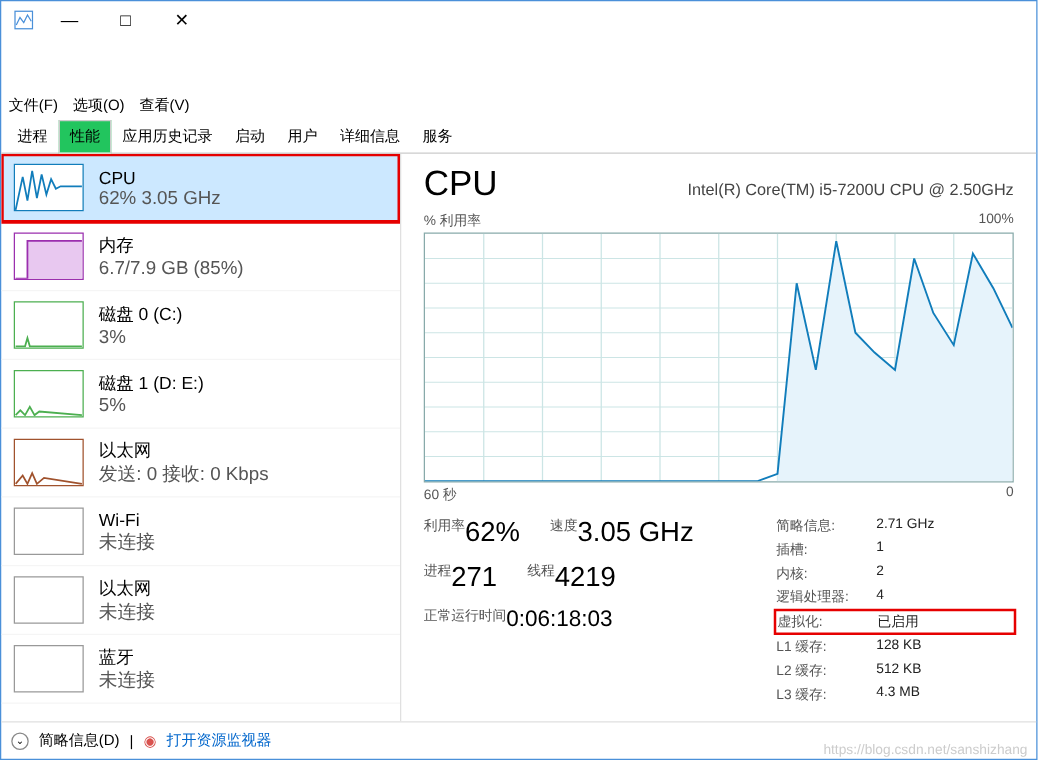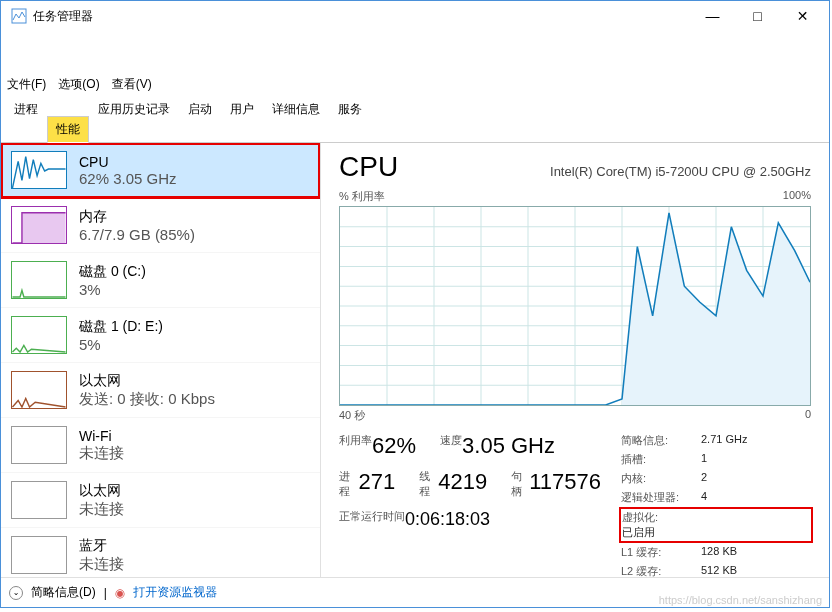--- a/index.html
+++ b/index.html
@@ -7,21 +7,21 @@
 .window { border: 1px solid #4a90d9; width: 830px; height: 608px; display: flex; flex-direction: column; }
 .titlebar { height: 30px; display: flex; align-items: center; padding: 0 4px; }
 .titlebar .icon { width: 16px; height: 16px; margin: 0 6px; display: inline-flex; }
 .titlebar .title { font-size: 12px; flex: 1; }
 .winbtns { display: flex; }
 .winbtn { width: 45px; height: 28px; display: flex; align-items: center; justify-content: center; font-size: 14px; cursor: pointer; }
 .menubar { height: 22px; display: flex; align-items: center; padding: 2px 6px; font-size: 12px; gap: 12px; margin-top: 42px; }
 .menubar span { cursor: pointer; }
 .tabbar { display: flex; border-bottom: 1px solid #ccc; font-size: 12px; padding-left: 4px; }
 .tab { padding: 4px 8px; border: 1px solid transparent; position: relative; top: 1px; cursor: pointer; }
-.tab.active { border: 1px solid #ccc; border-bottom: 1px solid #fff; background: #fde047; margin-top: 20px; }
+.tab.active { border: 1px solid #ccc; border-bottom: 1px solid #fff; background: #22c55e; }
 .content { flex: 1; display: flex; overflow: hidden; }
 .sidebar { width: 320px; border-right: 1px solid #e0e0e0; overflow-y: auto; position: relative; }
 .sideitem { display: flex; align-items: center; padding: 8px 10px; gap: 12px; cursor: pointer; border-bottom: 1px solid #f5f5f5; }
 .sideitem.selected { background: #cce8ff; }
 .sideitem.highlight { outline: 3px solid #e60000; outline-offset: -2px; }
 .thumb { width: 56px; height: 38px; border: 1px solid #888; background: #fff; position: relative; flex-shrink: 0; }
 .thumb svg { width: 100%; height: 100%; }
 .sideinfo { display: flex; flex-direction: column; }
 .sideinfo .name { font-size: 14px; }
 .sideinfo .sub { font-size: 15px; color: #555; }
@@ -32,21 +32,21 @@
 .chartlabels { display: flex; justify-content: space-between; font-size: 11px; color: #555; }
 .chart { border: 1px solid #8aa; height: 200px; margin: 2px 0 2px 0; position: relative; }
 .chart svg { width: 100%; height: 100%; display: block; }
 .chartbottom { display: flex; justify-content: space-between; font-size: 11px; color: #555; margin-bottom: 10px; }
 .stats { display: flex; gap: 20px; }
 .statsleft { flex: 1; }
 .statsright { width: 190px; font-size: 11px; }
 .statrow { display: flex; margin-bottom: 4px; }
 .statrow .lbl { width: 80px; color: #555; }
 .statrow .val { color: #222; }
-.statrow.hl { outline: 2px solid #e60000; padding: 1px; flex-direction: column; }
+.statrow.hl { outline: 2px solid #e60000; padding: 1px; }
 .bigstats { display: flex; gap: 24px; margin-bottom: 10px; }
 .bigstat { display: flex; flex-direction: row; }
 .bigstat .lbl { font-size: 11px; color: #555; }
 .bigstat .val { font-size: 22px; text-align: right; }
 .footer { height: 30px; border-top: 1px solid #e0e0e0; display: flex; align-items: center; padding: 0 8px; font-size: 12px; gap: 8px; }
 .footer .link { color: #0066cc; cursor: pointer; }
 .chev { display: inline-block; width: 14px; height: 14px; border: 1px solid #888; border-radius: 50%; font-size: 8px; text-align: center; line-height: 12px; }
 .watermark { position: absolute; bottom: 6px; right: 10px; color: #ccc; font-size: 11px; pointer-events: none; }
 </style>
 </head>
@@ -54,21 +54,20 @@
 
 <div class="window">
 
   <div class="titlebar">
     <span class="icon">
       <svg viewBox="0 0 16 16">
           <rect x="1" y="1" width="14" height="14" fill="none" stroke="#4a90d9"></rect>
           <polyline points="2,12 5,6 8,10 11,4 14,9" fill="none" stroke="#4a90d9"></polyline>
         </svg>
     </span>
-    <span class="title">任务管理器</span>
     <div class="winbtns">
       <div class="winbtn">—</div>
       <div class="winbtn">□</div>
       <div class="winbtn">✕</div>
     </div>
   </div>
 
   <div class="menubar">
     <span>文件(F)</span>
     <span>选项(O)</span>
@@ -209,21 +208,21 @@
             <line x1="322" y1="0" x2="322" y2="200"></line>
               <line x1="368" y1="0" x2="368" y2="200"></line>
             <line x1="414" y1="0" x2="414" y2="200"></line>
           </g>
           <polygon fill="#e6f3fb" stroke="none" points="276,200 276,194 291,40 306,110 322,6 337,80 352,96 368,110 383,20 398,64 414,90 429,16 445,44 460,76 460,200"></polygon>
           <polyline fill="none" stroke="#117dbb" stroke-width="1.5" points="0,200 260,200 276,194 291,40 306,110 322,6 337,80 352,96 368,110 383,20 398,64 414,90 429,16 445,44 460,76"></polyline>
         </svg>
       </div>
 
       <div class="chartbottom">
-        <span>40 秒</span>
+        <span>60 秒</span>
         <span>0</span>
       </div>
 
       <div class="stats">
         <div class="statsleft">
           <div class="bigstats">
             <div class="bigstat">
               <span class="lbl">利用率</span>
               <span class="val">62%</span>
             </div>
@@ -234,24 +233,20 @@
           </div>
           <div class="bigstats">
             <div class="bigstat">
               <span class="lbl">进程</span>
               <span class="val">271</span>
             </div>
             <div class="bigstat">
               <span class="lbl">线程</span>
               <span class="val">4219</span>
             </div>
-            <div class="bigstat">
-              <span class="lbl">句柄</span>
-              <span class="val">117576</span>
-            </div>
           </div>
           <div class="bigstat" style="margin-top:6px">
             <span class="lbl">正常运行时间</span>
             <span class="val" style="font-size:18px">0:06:18:03</span>
           </div>
         </div>
 
         <div class="statsright">
           <div class="statrow">
               <span class="lbl">简略信息:</span>

